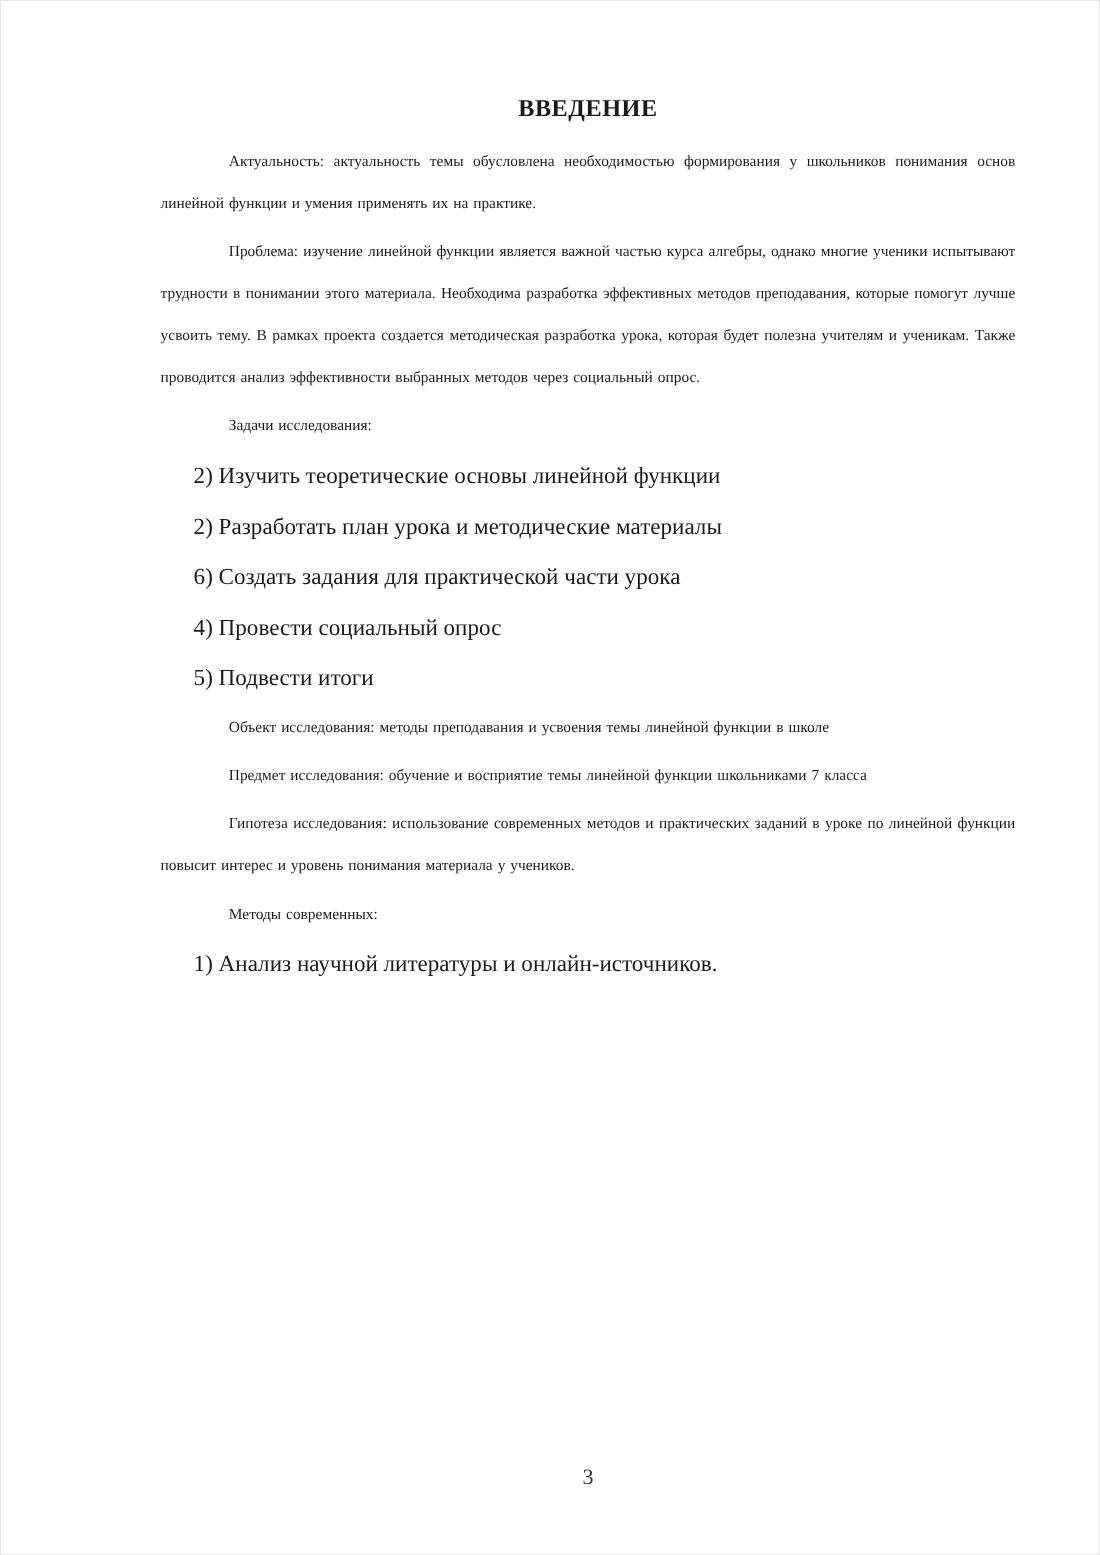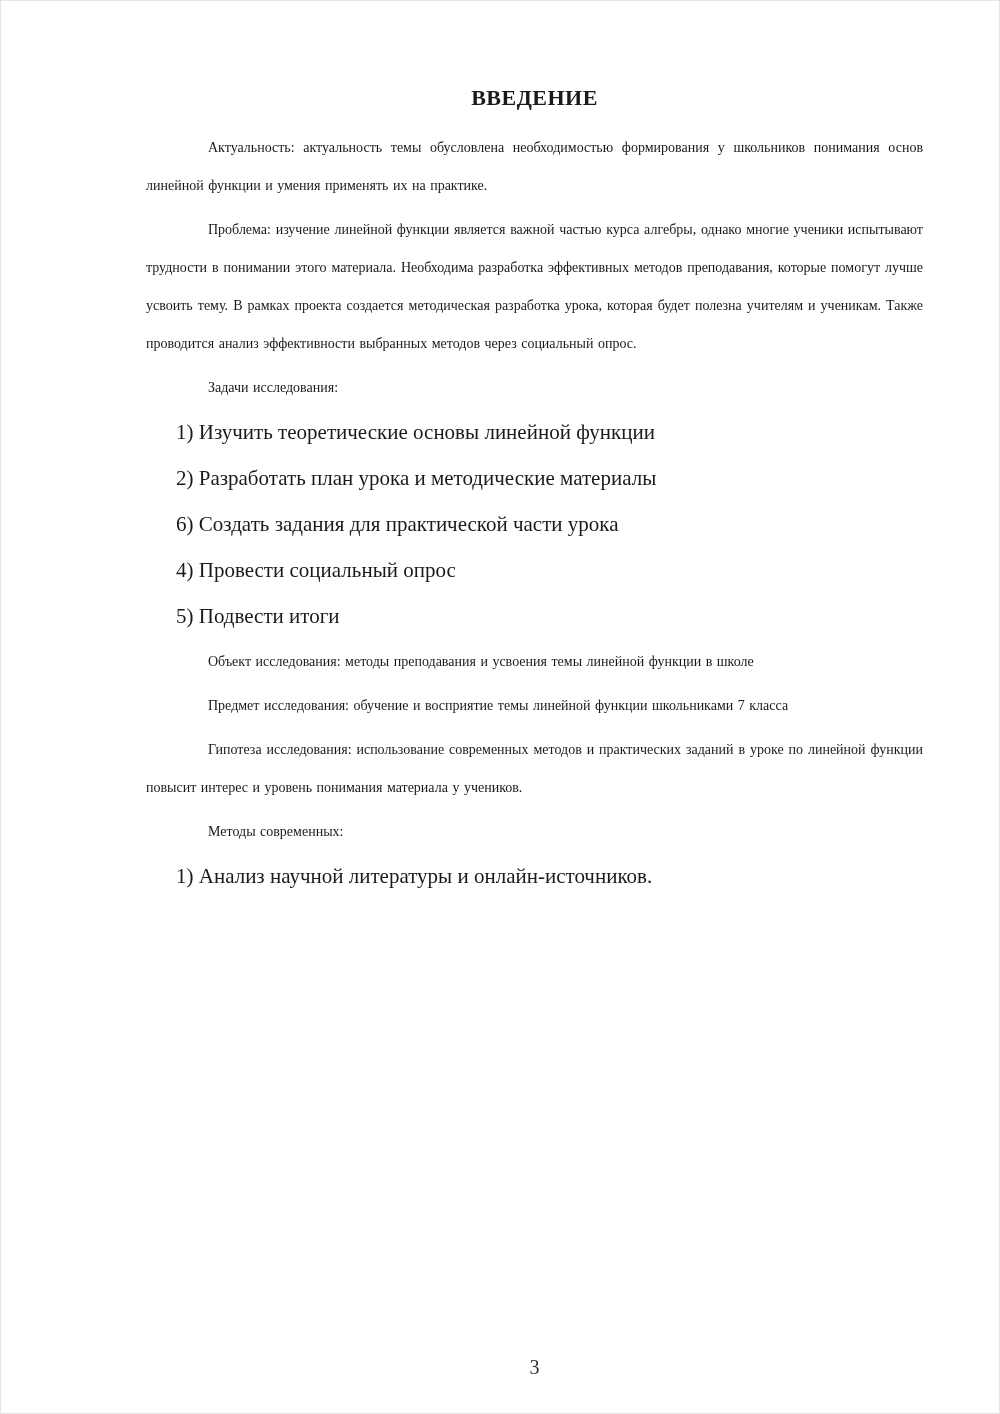--- a/index.html
+++ b/index.html
@@ -7,21 +7,21 @@
     padding: 0;
     background: #ffffff;
   }
   .page {
     position: relative;
     width: 1000px;
     height: 1414px;
     box-sizing: border-box;
     background: #ffffff;
     border: 1px solid #e6e6e6;
-    padding: 84px 76px 16px 145px;
+    padding: 84px 76px 40px 145px;
     display: flex;
     flex-direction: column;
     font-family: "Liberation Serif", "DejaVu Serif", serif;
     color: #1a1a1a;
     overflow: hidden;
   }
   .doc-title {
     font-size: 22px;
     font-weight: bold;
     text-align: center;
@@ -62,21 +62,21 @@
 
   <h1 class="doc-title">ВВЕДЕНИЕ</h1>
 
   <p class="para">Актуальность: актуальность темы обусловлена необходимостью формирования у школьников понимания основ линейной функции и умения применять их на практике.</p>
 
   <p class="para">Проблема: изучение линейной функции является важной частью курса алгебры, однако многие ученики испытывают трудности в понимании этого материала. Необходима разработка эффективных методов преподавания, которые помогут лучше усвоить тему. В рамках проекта создается методическая разработка урока, которая будет полезна учителям и ученикам. Также проводится анализ эффективности выбранных методов через социальный опрос.</p>
 
 
   <p class="para">Задачи исследования:</p>
 
-  <p class="list-para">1) Изучить теоретические основы линейной функции</p>
+  <p class="list-para">2) Изучить теоретические основы линейной функции</p>
   <p class="list-para">2) Разработать план урока и методические материалы</p>
   <p class="list-para">6) Создать задания для практической части урока</p>
   <p class="list-para">4) Провести социальный опрос</p>
   <p class="list-para">5) Подвести итоги</p>
 
   <p class="para">Объект исследования: методы преподавания и усвоения темы линейной функции в школе</p>
 
   <p class="para">Предмет исследования: обучение и восприятие темы линейной функции школьниками 7 класса</p>
 
   <p class="para">Гипотеза исследования: использование современных методов и практических заданий в уроке по линейной функции повысит интерес и уровень понимания материала у учеников.</p>

